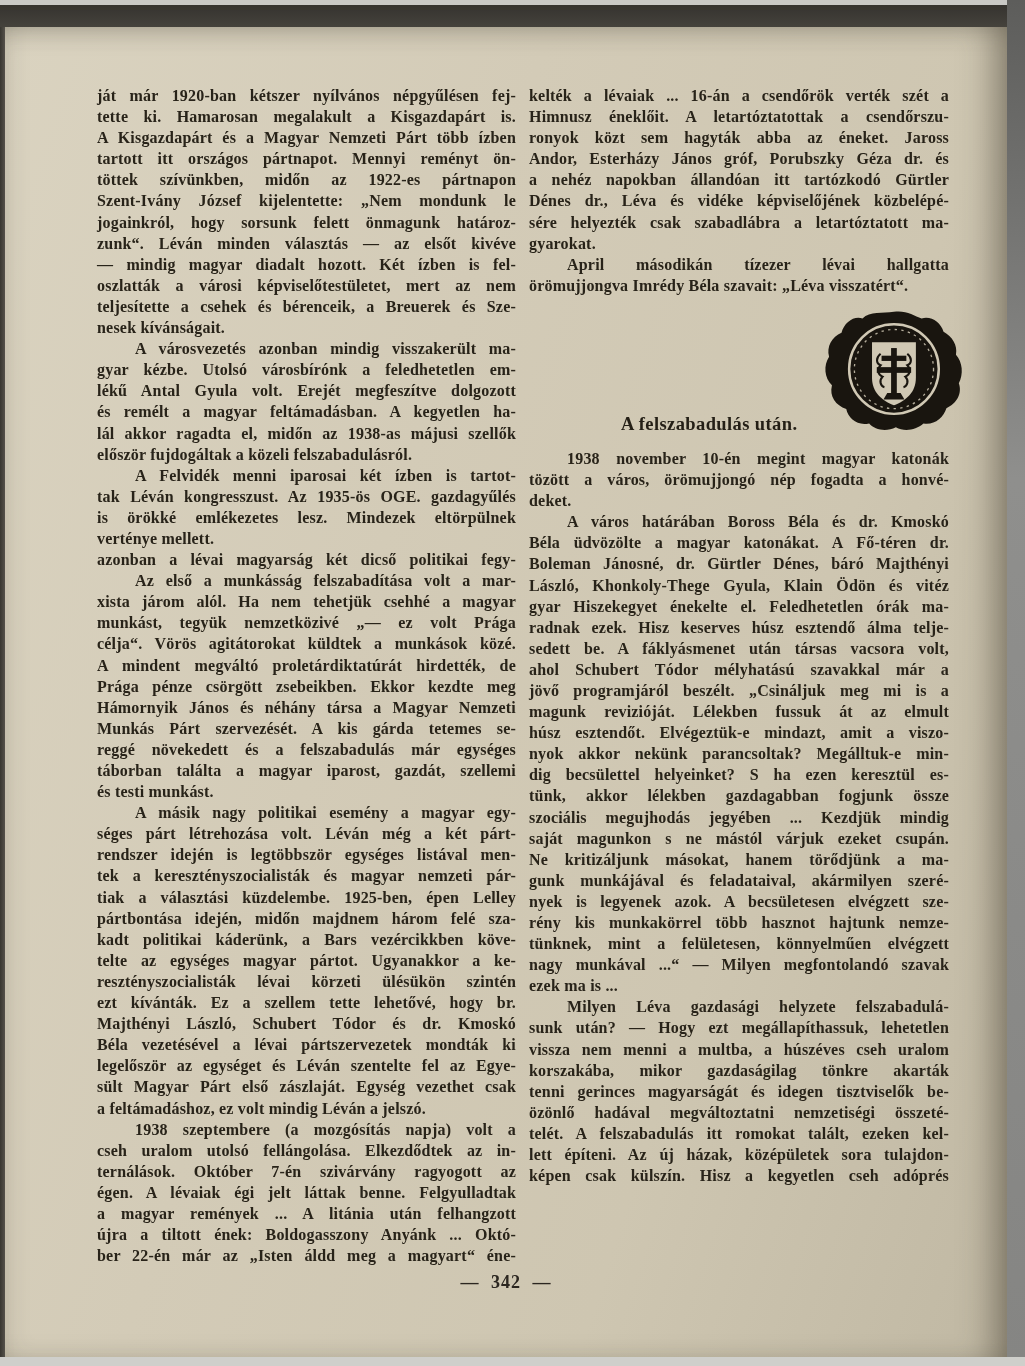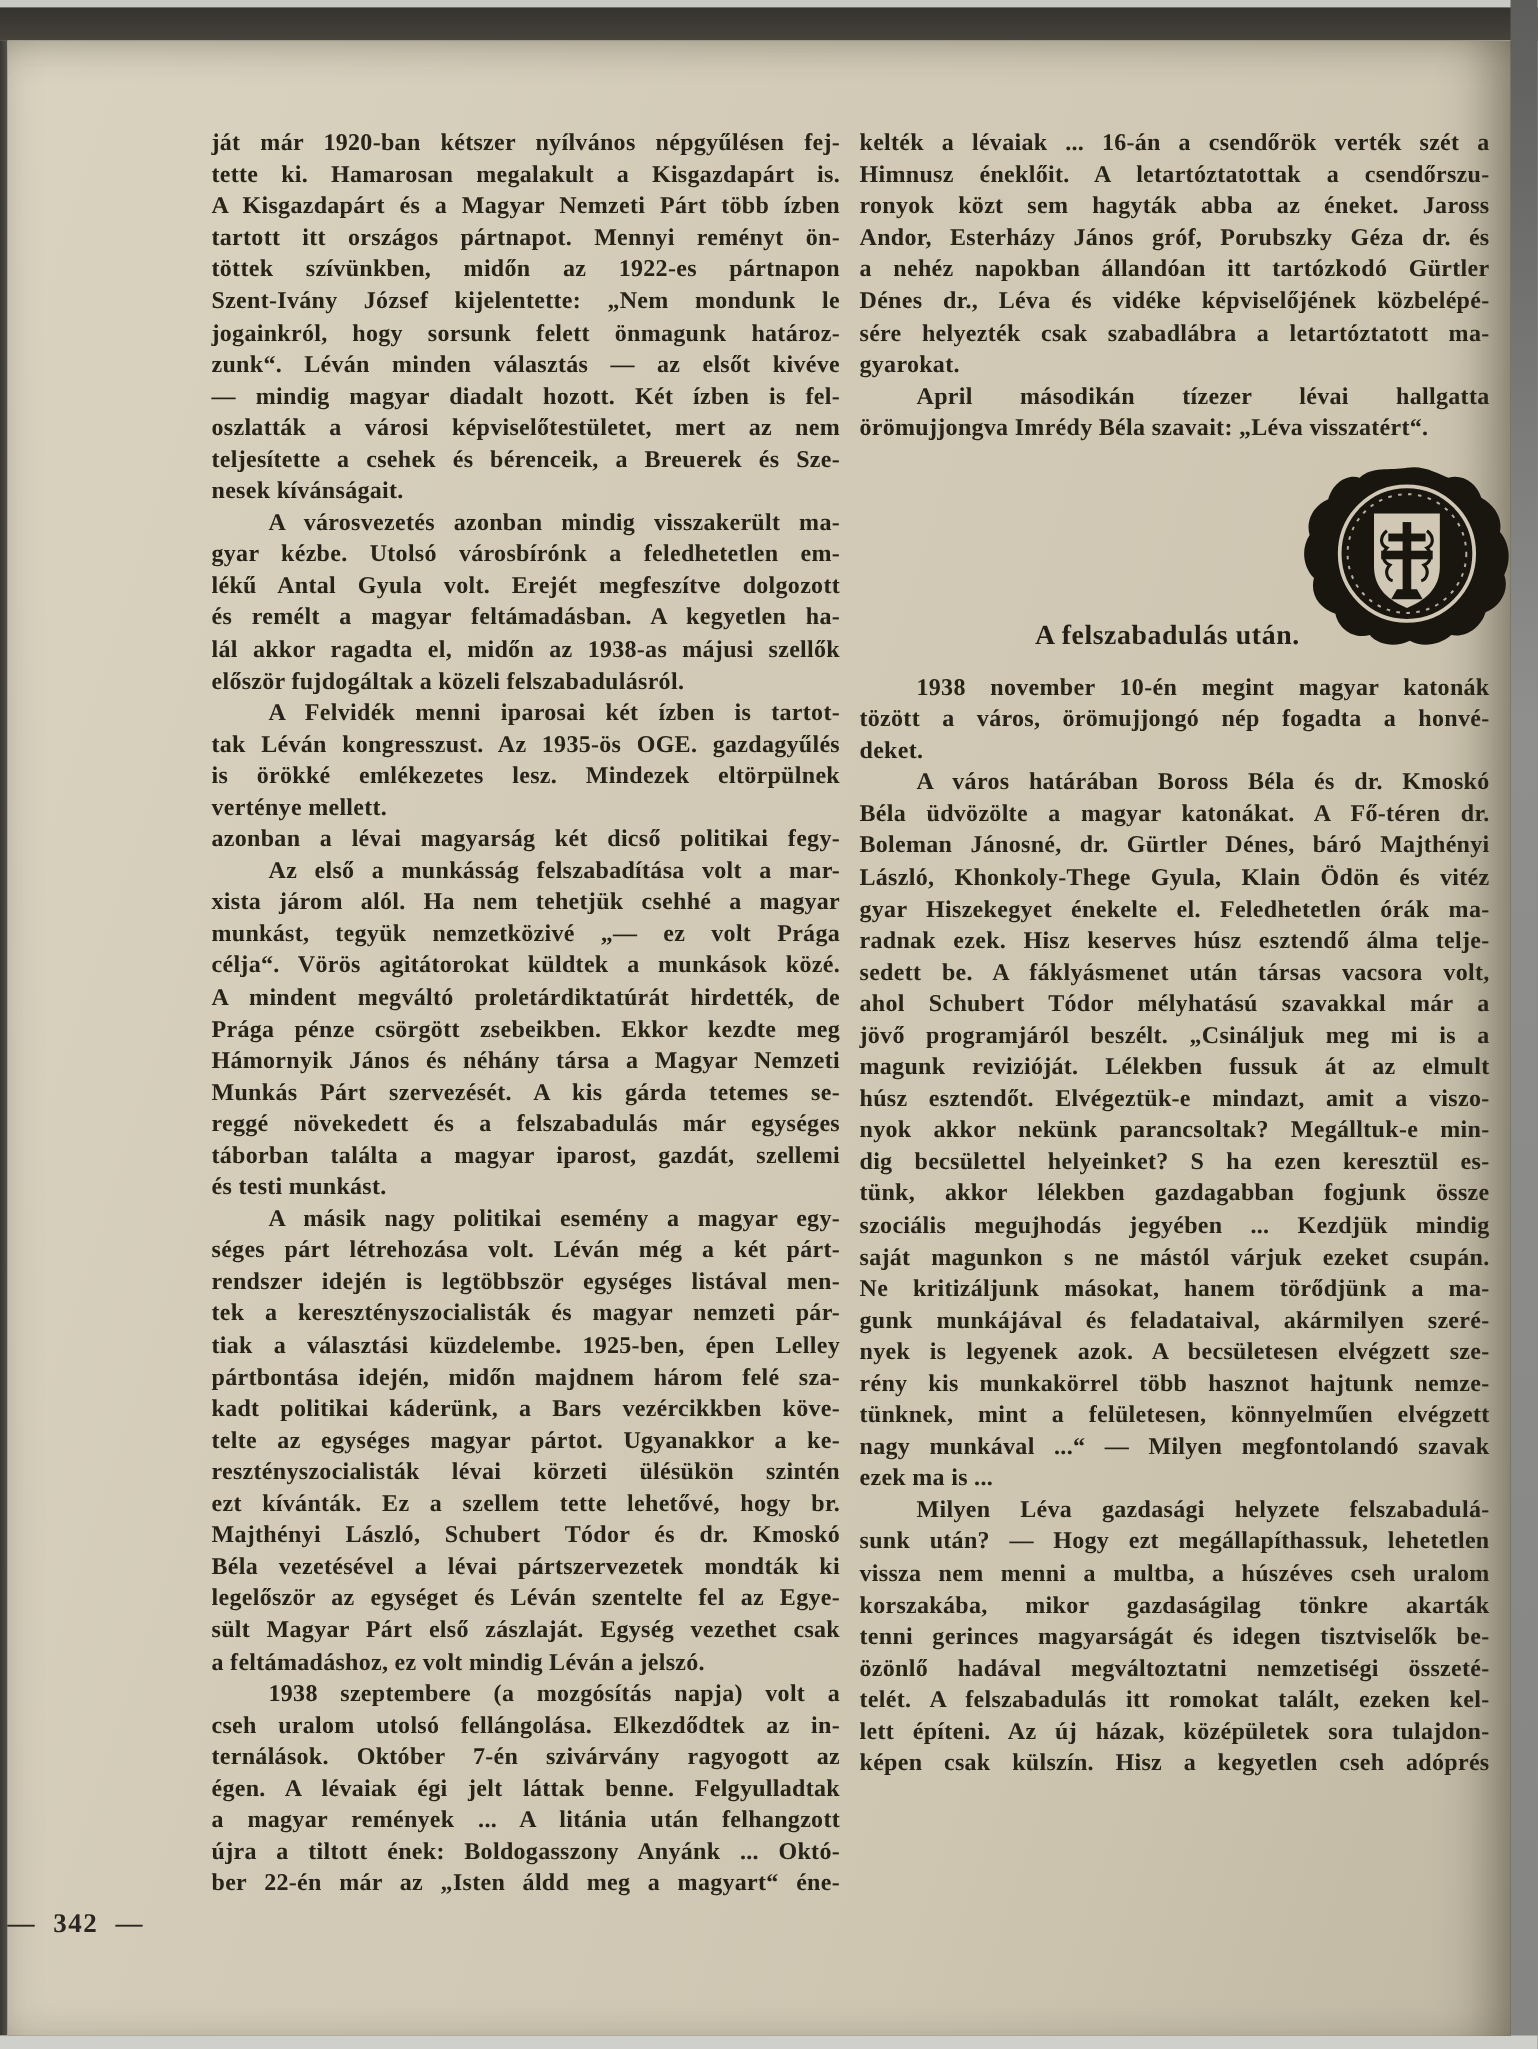--- a/index.html
+++ b/index.html
@@ -21,40 +21,40 @@
     background:linear-gradient(108deg,#dad3c0 0%,#d3cbb7 38%,#cec6b1 70%,#c0b8a3 100%);
     box-shadow:
       inset -30px 0 34px -18px rgba(55,50,38,0.5),
       inset 0 20px 26px -18px rgba(55,50,38,0.28),
       inset 16px -8px 30px -22px rgba(55,50,38,0.25);
   }
 
   .col{
     position:absolute;top:58px;
     font-size:16px;line-height:21.1px;font-weight:700;
-    color:#282319;letter-spacing:0.2px;margin-left:44px;
+    color:#282319;letter-spacing:0.2px;
   }
   .col-left{left:92px;width:419px;}
   .col-right{left:524px;width:420px;}
 
   .line{text-align:justify;text-align-last:justify;white-space:normal;}
   .line.final{text-align-last:left;}
   .para.indent .line:first-child{text-indent:38px;}
 
   .figure-block{position:relative;height:152px;}
   .seal{position:absolute;top:12px;right:-18px;width:148px;height:124px;}
   .section-heading{
-    position:absolute;left:117px;top:118px;
+    position:absolute;left:92px;top:118px;
     font-size:18.5px;font-weight:700;letter-spacing:0.4px;color:#241f16;
     white-space:nowrap;
   }
 
   .page-number{
     position:absolute;left:0;top:1245px;width:100%;
-    text-align:left;font-size:18px;font-weight:700;color:#2b2620;
+    text-align:center;font-size:18px;font-weight:700;color:#2b2620;
     letter-spacing:1px;word-spacing:6px;
   }
 </style>
 </head>
 <body>
 
 <div class="scan">
   <div class="edge edge-top-light"></div>
   <div class="edge edge-top"></div>
   <div class="edge edge-left"></div>

